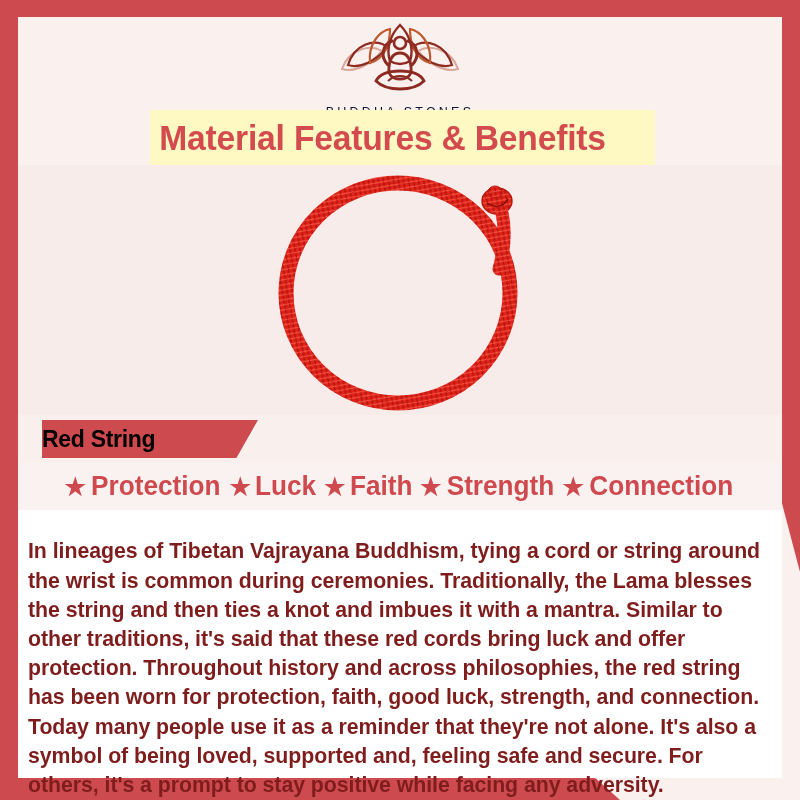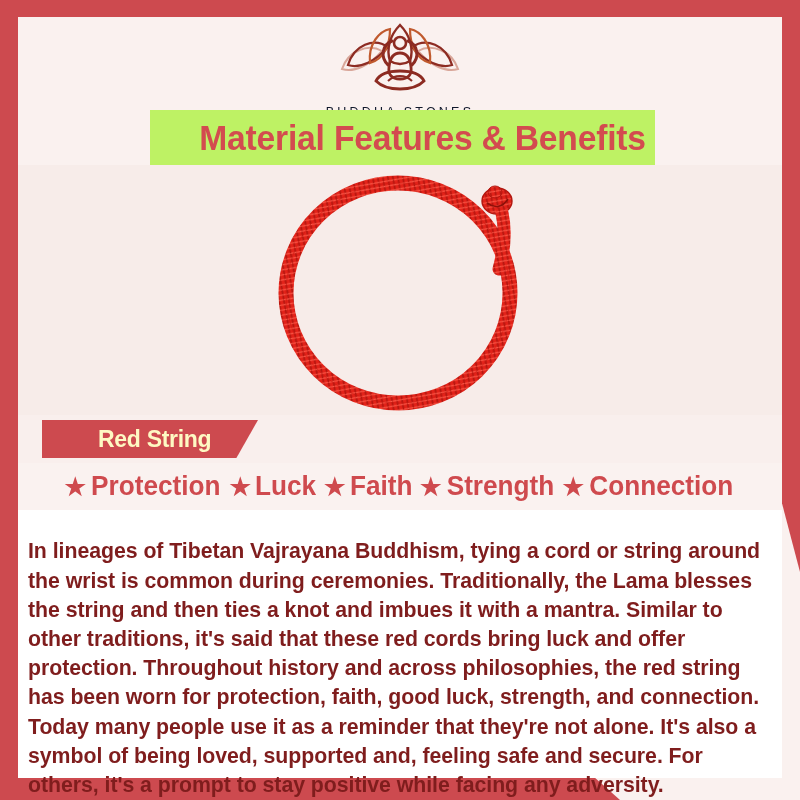--- a/index.html
+++ b/index.html
@@ -22,38 +22,38 @@
   
   #header{position:absolute;left:18px;top:17px;width:764px;height:148px;
     background:#faf1ef;}
   #logo-wrap{position:absolute;left:0;top:0;width:764px;height:96px;
     display:flex;flex-direction:column;align-items:center;justify-content:flex-start;}
   #logo-mark{margin-top:4px;}
   #logo-word{font-family:Liberation Sans, sans-serif;font-size:12.5px;letter-spacing:3.2px;
     color:#0f172a;margin-top:8px;font-weight:400;}
 
   #title-bar{position:absolute;left:132px;top:93px;width:505px;height:56px;
-    background:#bef264;display:flex;align-items:center;justify-content:flex-end;}
+    background:#fef9c3;display:flex;align-items:center;justify-content:flex-start;}
   #title-text{
     font-family:"Liberation Sans Narrow","Liberation Sans",sans-serif;
     font-weight:700;font-size:35px;color:#d34b4f;letter-spacing:-0.2px;
     transform:scaleX(0.96);white-space:nowrap;}
 
   
   #photo{position:absolute;left:18px;top:165px;width:764px;height:250px;
     background:#f7ece9;overflow:hidden;}
   #photo svg{position:absolute;left:50%;top:50%;transform:translate(-50%,-50%);}
 
   
   #ribbon-row{position:absolute;left:18px;top:415px;width:764px;height:48px;
     background:#f9efed;}
   #ribbon{position:absolute;left:24px;top:5px;width:216px;height:38px;
     background:#cd4a4f;clip-path:polygon(0 0,100% 0,90% 100%,0 100%);
     display:flex;align-items:center;}
-  #ribbon-label{color:#fef9c3;font-weight:700;font-size:23px;margin-left:56px;
+  #ribbon-label{color:#000000;font-weight:700;font-size:23px;
     letter-spacing:-0.3px;font-family:"Liberation Sans",sans-serif;}
 
   
   #features{position:absolute;left:18px;top:463px;width:764px;height:47px;
     background:#faf2f0;display:flex;align-items:center;justify-content:center;}
   .feature{display:flex;align-items:center;color:#cf4a4e;
     font-family:"Liberation Sans Narrow","Liberation Sans",sans-serif;
     font-weight:700;font-size:27px;white-space:nowrap;}
   .feature .star{font-size:24px;line-height:1;margin-right:3px;}
   .feature + .feature{margin-left:7px;}

